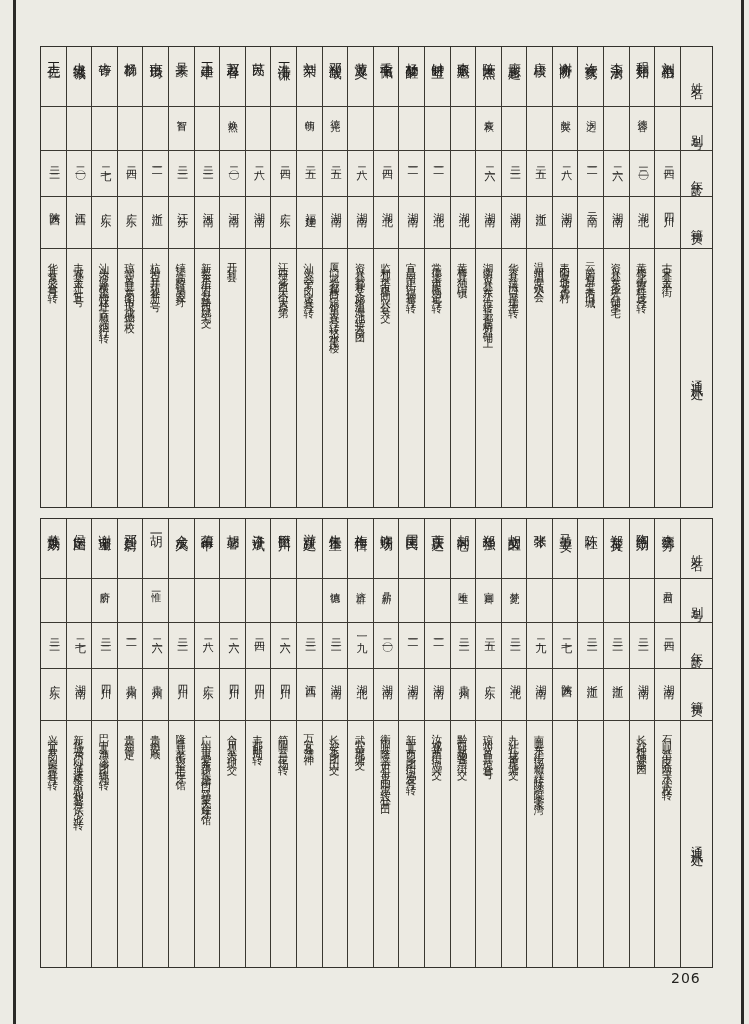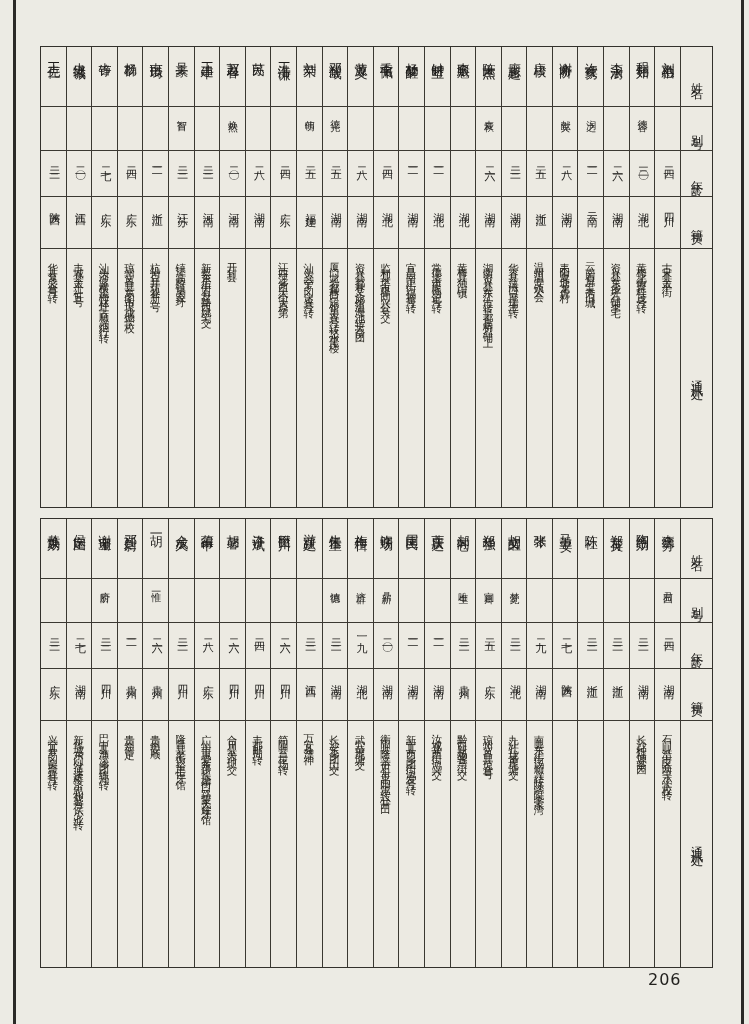--- a/index.html
+++ b/index.html
@@ -53,22 +53,22 @@
   .origin-text{font-size:11px;letter-spacing:3px;}
   .addr-text{font-size:10.5px;line-height:12px;letter-spacing:5px;height:100%;color:#222019;}
 
   .hdr-text{font-size:12.5px;letter-spacing:4px;font-weight:500;}
   .header-col .cell{justify-content:center;}
   .header-col .cell-name,.header-col .cell-alias,
   .header-col .cell-age,.header-col .cell-origin{align-items:center;padding-top:0;}
   .header-col .cell-addr{align-items:center;display:flex;padding-top:0;}
 
   .page-number{
-    position:absolute;left:648px;top:970px;
-    font-size:16px;letter-spacing:1px;color:#23221f;
+    position:absolute;left:671px;top:970px;
+    font-size:14px;letter-spacing:1px;color:#23221f;
   }
 </style>
 </head>
 <body>
 
 <div class="page-edge-left"></div>
 <div class="page-edge-right"></div>
 
 <div class="content">
 

